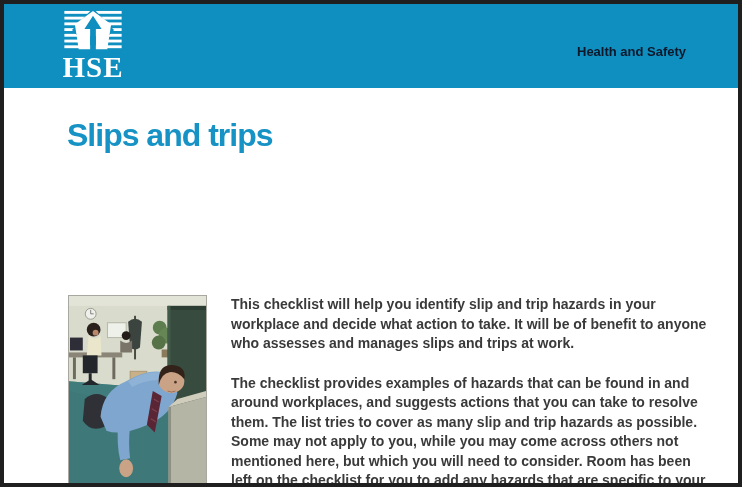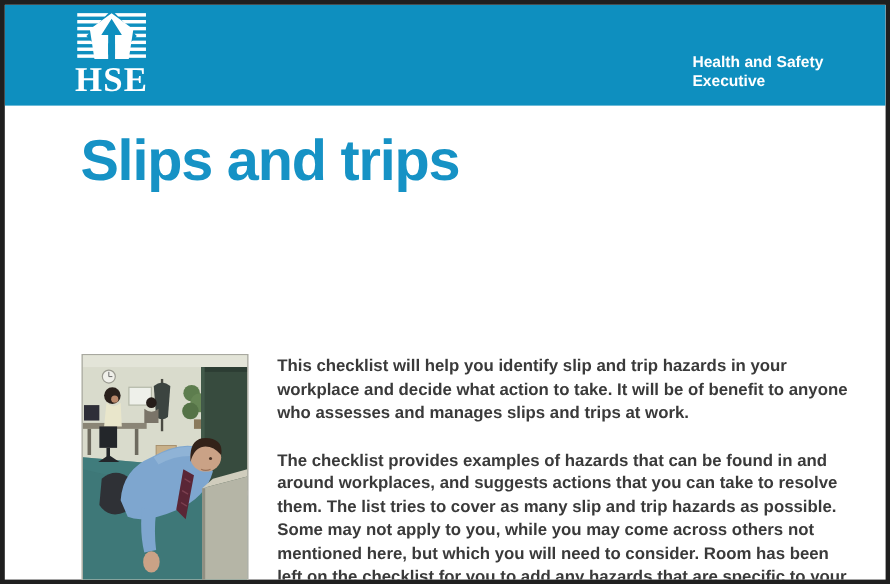--- a/index.html
+++ b/index.html
@@ -28,27 +28,27 @@
     display:flex;flex-direction:column;align-items:center;
   }
   .logo-mark{width:60px;height:42px;display:block;}
   .logo-word{
     font-family:"Liberation Serif", serif;
     font-weight:bold;color:#fff;font-size:29px;line-height:30px;
     letter-spacing:1px;
   }
   .org-name{
     position:absolute;left:573px;top:40px;
-    color:#ffffff;font-size:13px;font-weight:bold;line-height:16px;
+    color:#0f172a;font-size:13px;font-weight:bold;line-height:16px;
   }
   
   .doc-title{
     position:absolute;left:63px;top:108px;
     color:var(--title-blue);
-    font-size:48px;font-weight:bold;letter-spacing:-1px;
+    font-size:32px;font-weight:bold;letter-spacing:-1px;
     line-height:46px;
   }
   .doc-subtitle{
     position:absolute;left:64px;top:166px;
     color:#3f3f3f;font-size:21px;line-height:26px;
   }
   
   .content{
     position:absolute;left:64px;top:291px;right:30px;
     display:flex;align-items:flex-start;
@@ -89,21 +89,20 @@
         <polygon points="30,-2 52,21 30,44 8,21" fill="#0e8fbf"></polygon>
 
         <path fill="#ffffff" d="M30 1 L49 15 L45 41 L33 41 L33 28 L30 23 L27 28 L27 41 L15 41 L11 15 Z"></path>
 
         <polygon points="30,6 39,20 33,20 33,37 27,37 27,20 21,20" fill="#0e8fbf"></polygon>
       </svg>
       <div class="logo-word">HSE</div>
     </div>
     <div class="org-name">
       <div>Health and Safety</div>
-      <div>Executive</div>
     </div>
   </div>
 
   <h1 class="doc-title">Slips and trips</h1>
 
   <div class="content">
 
     <div class="photo">
       <svg viewBox="0 0 139 200" xmlns="http://www.w3.org/2000/svg" preserveAspectRatio="none">
 

